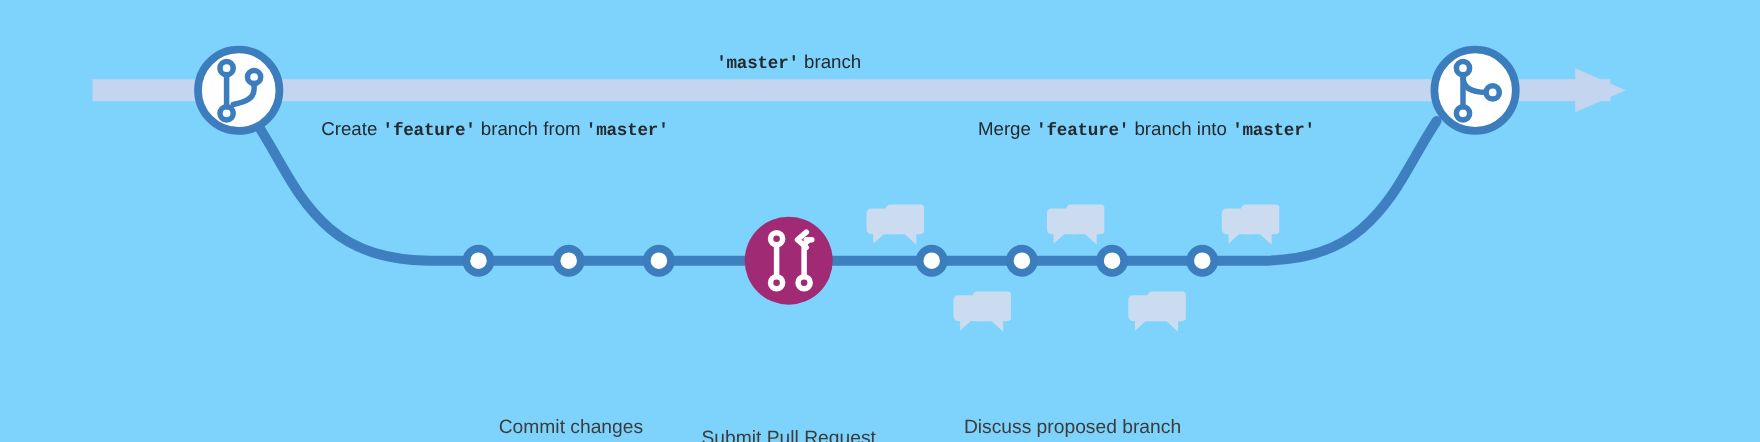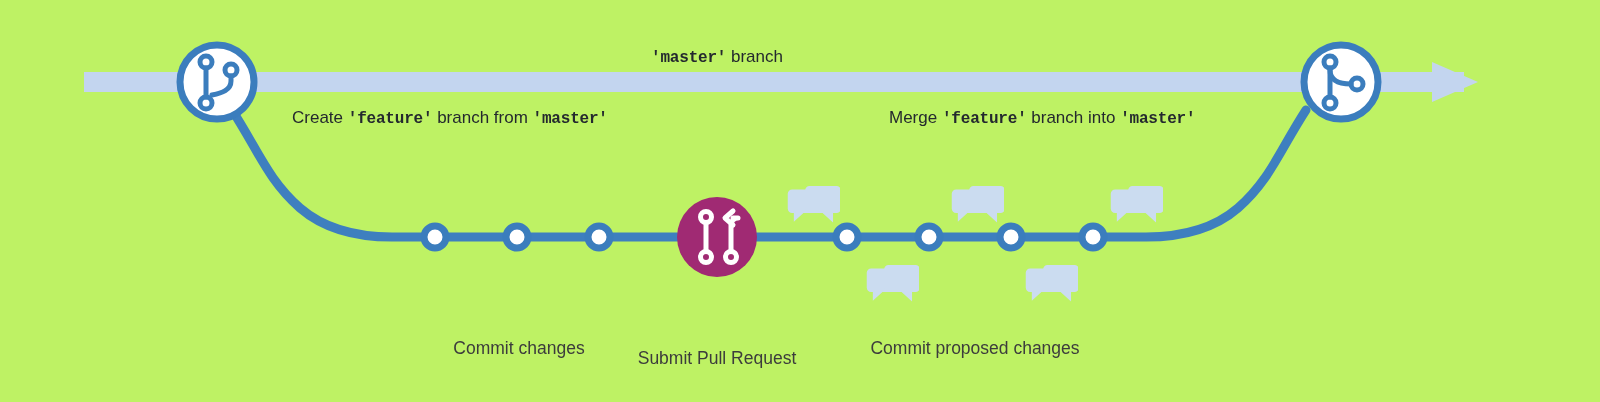--- a/index.html
+++ b/index.html
@@ -7,21 +7,21 @@
     padding: 0;
     background: #ffffff;
   }
   body {
     font-family: "Liberation Sans", sans-serif;
   }
   #stage {
     position: relative;
     width: 1600px;
     height: 402px;
-    background: #bef264;
+    background: #7dd3fc;
     overflow: hidden;
   }
   #flow-svg {
     position: absolute;
     left: 0;
     top: 0;
     width: 1600px;
     height: 402px;
     display: block;
   }
@@ -42,20 +42,21 @@
     font-size: 16px;
     letter-spacing: -0.2px;
   }
   .caption {
     position: absolute;
     white-space: nowrap;
     color: #3c3c3c;
     font-family: "Liberation Sans", sans-serif;
     font-size: 17.5px;
     transform: translateX(-50%);
+    margin-top: 40px;
   }
 </style>
 </head>
 <body>
 
 <div id="stage">
 
   <svg id="flow-svg" viewBox="0 0 1600 402">
     <defs>
 
@@ -146,15 +147,15 @@
 
   <div class="label" style="left:889px; top:108px;">
     <span>Merge</span>
     <span class="mono">'feature'</span>
     <span>branch into</span>
     <span class="mono">'master'</span>
   </div>
 
   <div class="caption" style="left:519px; top:338px;">Commit changes</div>
   <div class="caption" style="left:717px; top:348px;">Submit Pull Request</div>
-  <div class="caption" style="left:975px; top:338px;">Commit proposed changes</div>
+  <div class="caption" style="left:975px; top:338px;">Discuss proposed branch</div>
 
 </div>
 
 </body></html>

